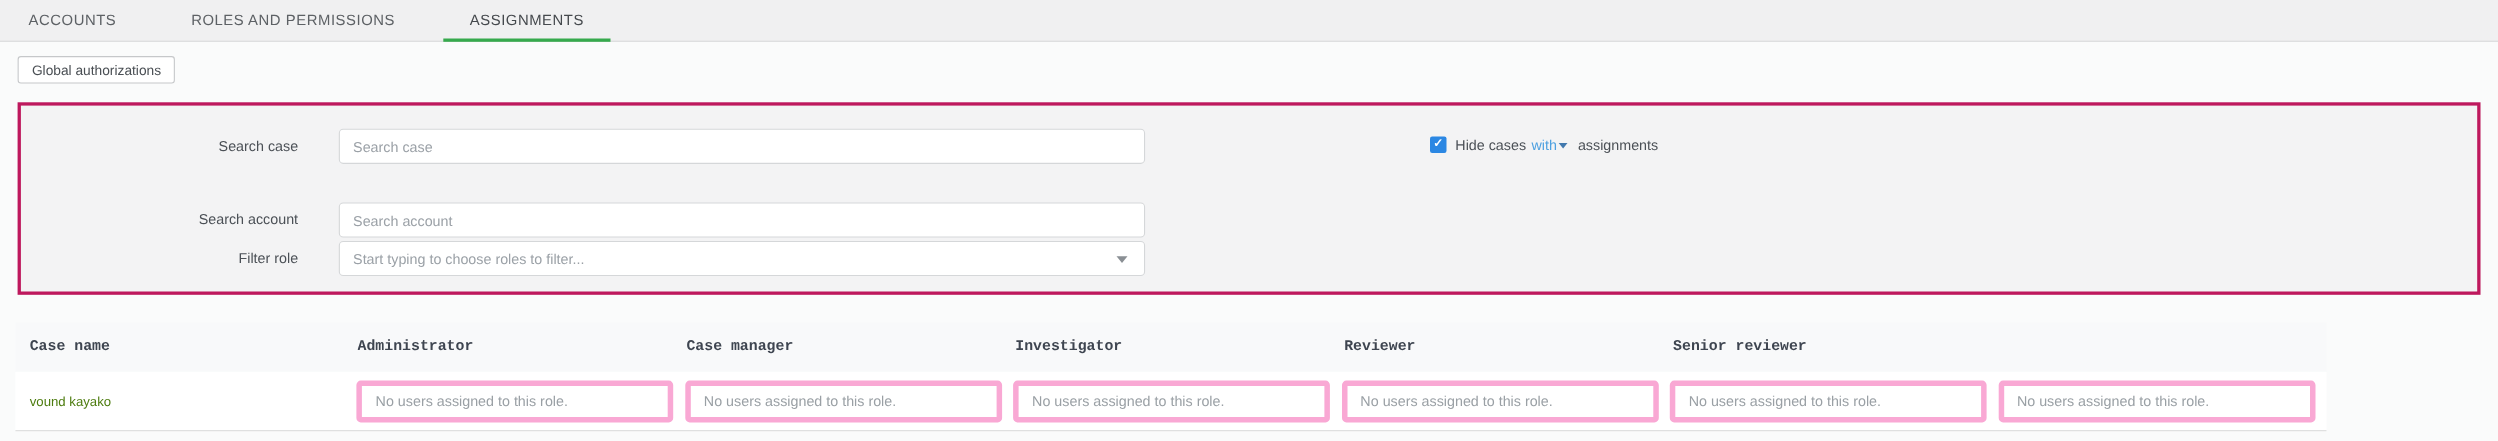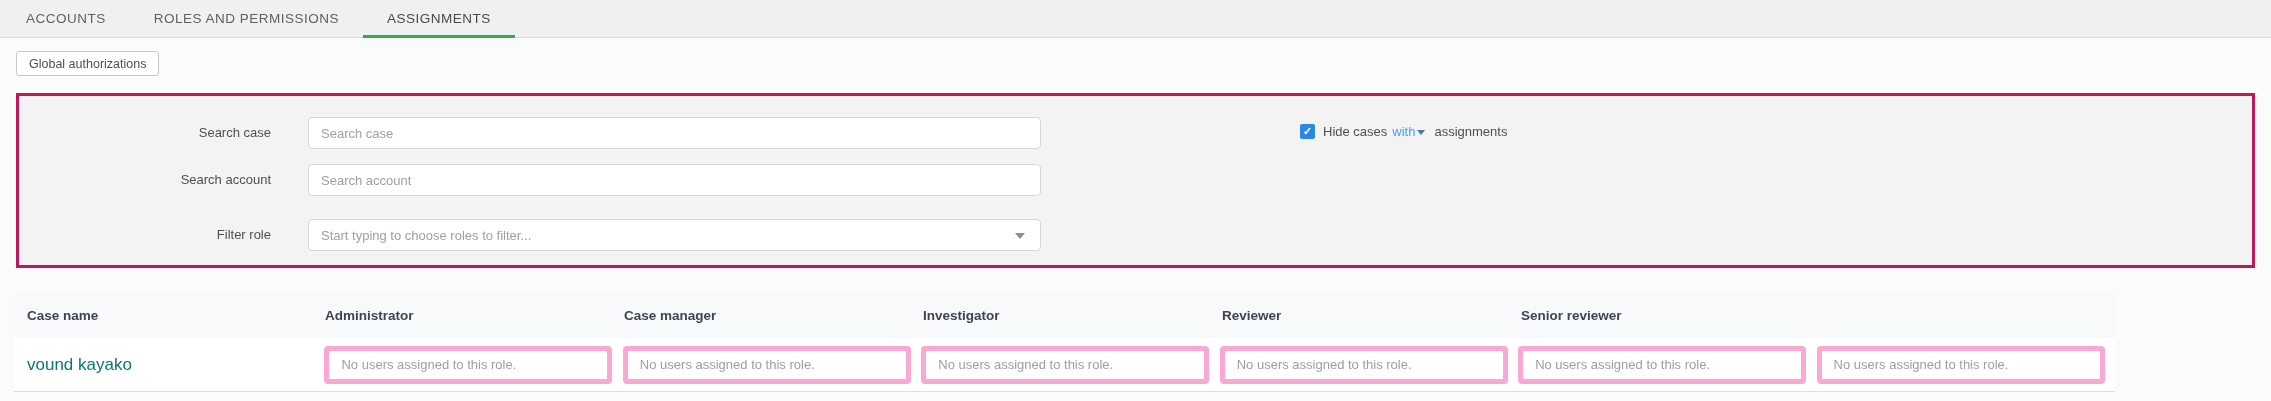--- a/index.html
+++ b/index.html
@@ -9,21 +9,21 @@
     position:relative; overflow:hidden;
     background:#fafbfb;
     font-family:"Liberation Sans", sans-serif;
     color:#4b5056;
   }
 
   
   .tabbar {
     position:absolute; top:0; left:0; right:0; height:38px;
     background:#f0f0f1; border-bottom:1px solid #d9dadb;
-    display:flex; align-items:stretch; padding-left:2px;
+    display:flex; align-items:stretch; padding-left:2px;gap:20px;
   }
   .tab {
     padding:0 24px; display:flex; align-items:center;
     font-size:13.5px; letter-spacing:.5px; color:#5d6165;
     cursor:pointer; position:relative; white-space:nowrap;
   }
   .tab.active { color:#45494d; }
   .tab.active::after {
     content:""; position:absolute; left:0; right:0; bottom:-1px;
     height:3px; background:#36a94d;
@@ -52,21 +52,21 @@
   .form-input {
     position:absolute; left:289px; width:733px; height:32px;
     border:1px solid #d5d7d9; border-radius:4px;
     background:#fff; padding:0 12px;
     font-size:13px; color:#4b5056;
     font-family:"Liberation Sans", sans-serif;
     outline:none;
   }
   .form-input::placeholder { color:#9ba1a7; opacity:1; }
   .row1 { top:21px; }
-  .row2 { top:68px; }
+  .row2 { top:88px; }
   .row3 { top:123px; }
   .select-caret {
     position:absolute; left:996px; top:137px;
     width:0; height:0;
     border-left:5px solid transparent; border-right:5px solid transparent;
     border-top:6px solid #8a8f94;
     pointer-events:none;
   }
 
   
@@ -93,30 +93,30 @@
   }
 
   
   .table { position:absolute; left:14px; top:293px; width:2101px; }
   .thead {
     display:flex; height:45px; align-items:center;
     background:#f8f9fa;
   }
   .th {
     font-size:13.5px; font-weight:bold; color:#3e4550;
-    white-space:nowrap; overflow:hidden;
+    white-space:nowrap; overflow:hidden;font-family:Liberation Mono, monospace;
   }
   .th-case { width:311px; padding-left:13px; }
   .th-role { width:299px; }
   .trow {
     display:flex; height:54px; background:#ffffff;
     border-bottom:1px solid #dcdddd; align-items:center;
   }
   .td-case {
-    width:311px; padding-left:13px; font-size:17px; color:#0f766e;
+    width:311px; padding-left:13px; font-size:12px; color:#4d7c0f;
     white-space:nowrap;
   }
   .td-role { width:299px; }
   .assign-input {
     width:288px; height:38px;
     border:5px solid #f9a8d4; border-radius:4px;
     background:#fff; padding:0 12px;
     font-size:13px; color:#4b5056;
     font-family:"Liberation Sans", sans-serif;
     outline:none;

